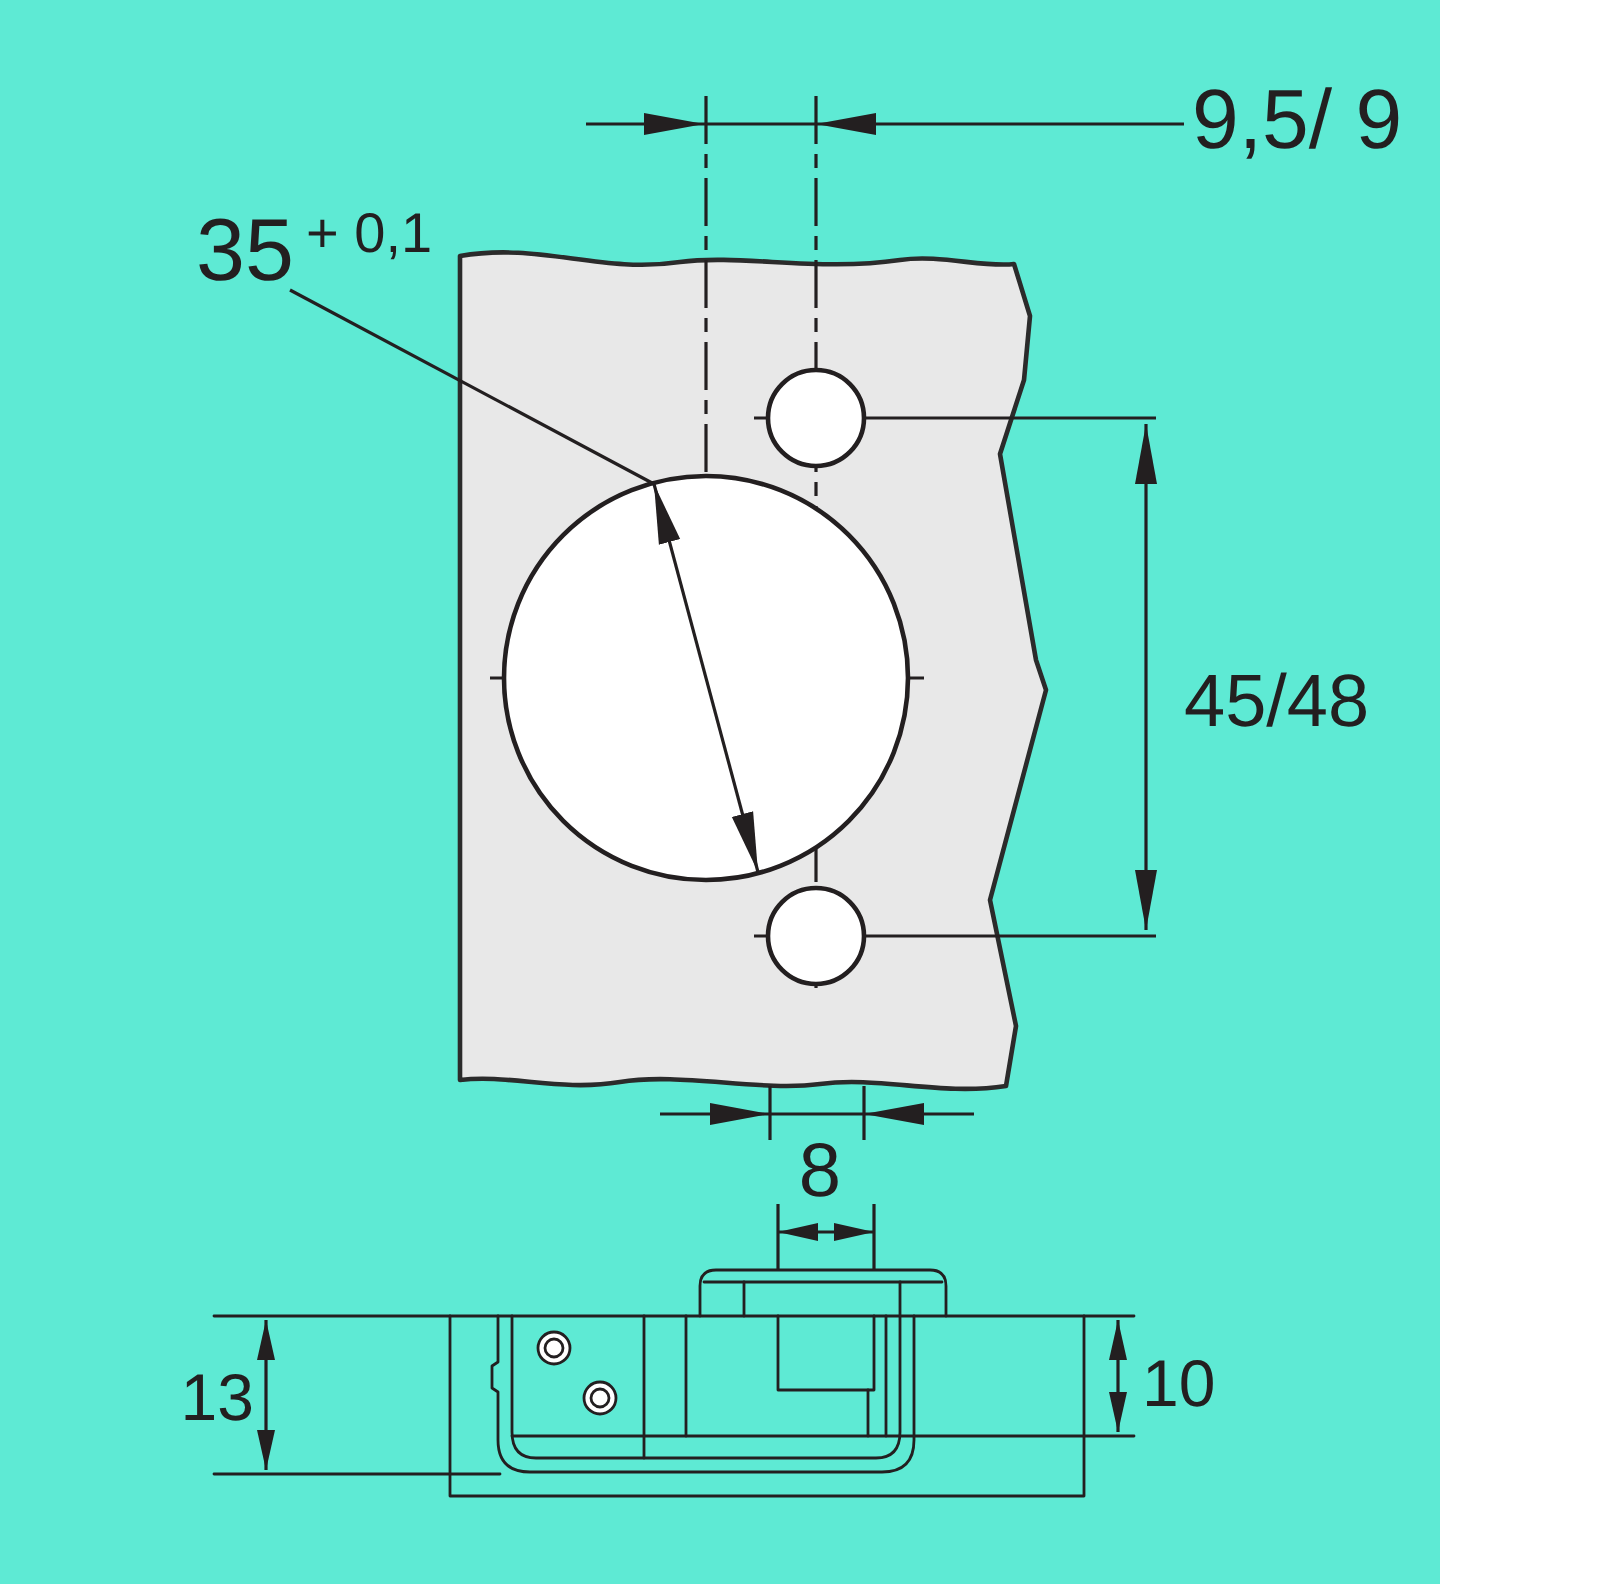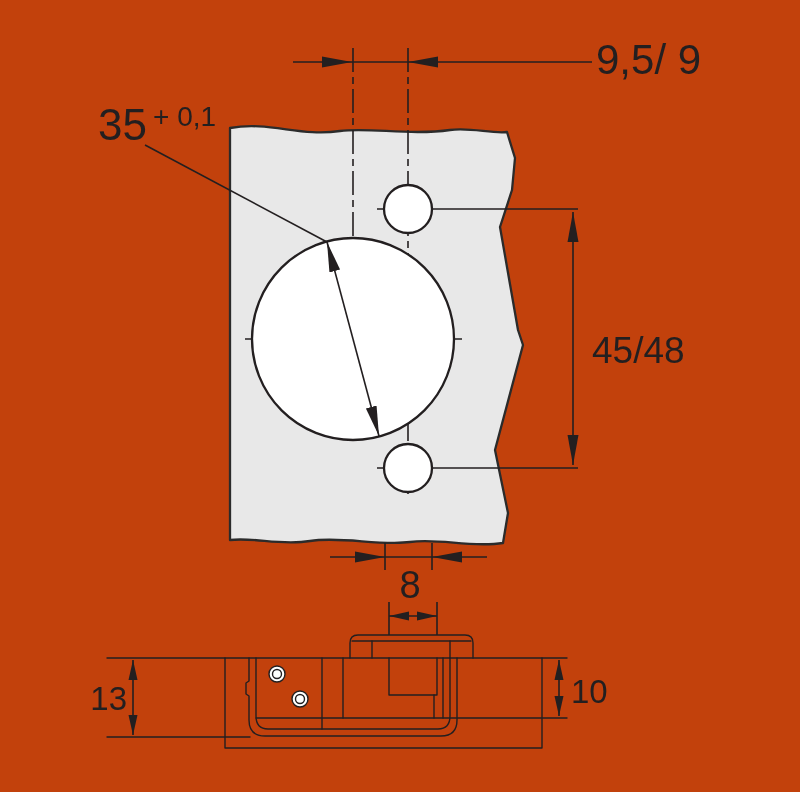--- a/index.html
+++ b/index.html
@@ -1,16 +1,16 @@
 <!DOCTYPE html>
 <html><head>
 <meta charset="utf-8">
 <style>
   html,body{margin:0;padding:0;background:#ffffff;}
-  #stage{position:relative;width:800px;height:792px;background:#c2410c;overflow:hidden;
+  #stage{position:relative;width:720px;height:792px;background:#5eead4;overflow:hidden;
          font-family:"Liberation Sans", sans-serif;}
   svg text{fill:#231f20;font-family:"Liberation Sans", sans-serif;}
   .thick{stroke:#231f20;stroke-width:2.3;fill:none;stroke-linejoin:round;stroke-linecap:round;}
   .thin{stroke:#231f20;stroke-width:1.6;fill:none;stroke-linecap:butt;}
   .side{stroke:#231f20;stroke-width:1.4;fill:none;stroke-linejoin:round;stroke-linecap:round;}
   .chain{stroke:#231f20;stroke-width:1.6;fill:none;stroke-dasharray:24 5 7 5;}
   .dimline{stroke:#231f20;stroke-width:1.6;fill:none;}
   .panel{fill:#e8e8e8;stroke:#2b2b2b;stroke-width:2.3;stroke-linejoin:round;}
   .whitefill{fill:#ffffff;}
 </style>

